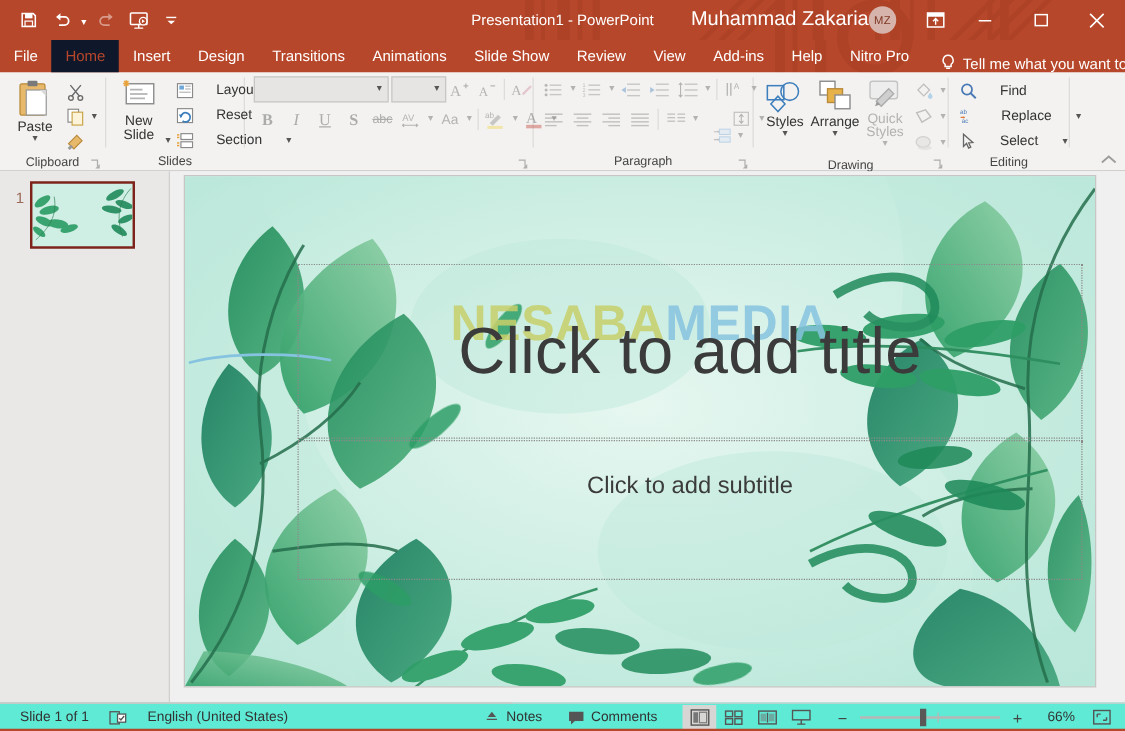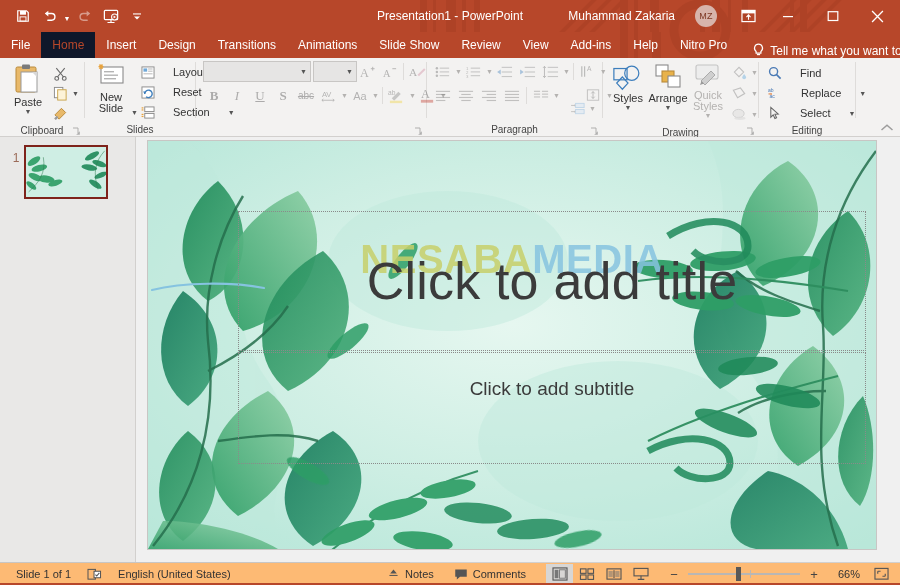--- a/index.html
+++ b/index.html
@@ -24,21 +24,21 @@
     color:#fff; cursor:pointer;
   }
   .qat-btn.dim{ opacity:.45; }
   .qat-caret{ width:10px;height:24px;display:flex;align-items:flex-end;justify-content:center;
      padding-bottom:6px; font-size:7px; cursor:pointer;}
   .doctitle{
     position:absolute; left:0; right:0; text-align:center; font-size:12px; z-index:2;
     pointer-events:none;
   }
   .tb-right{ margin-left:auto; display:flex; align-items:center; z-index:2; height:32px;}
-  .acct-name{ font-size:12px; margin-right:20px; white-space:nowrap;}
+  .acct-name{ font-size:16px; margin-right:0; white-space:nowrap;}
   .avatar{
     width:22px;height:22px;border-radius:50%;background:#d7b4ab;color:#7d3723;
     font-size:9px; display:flex;align-items:center;justify-content:center; margin-right:14px;
     letter-spacing:.3px;
   }
   .ribbon-display{ width:34px;height:32px;display:flex;align-items:center;justify-content:center;cursor:pointer;}
   .wbtn{ width:45px;height:32px;display:flex;align-items:center;justify-content:center;cursor:pointer;}
 
   
   .tabsrow{
@@ -125,21 +125,21 @@
 
   .wm{
     position:absolute; left:0; right:0; top:96px; text-align:center;
     font-size:40px; font-weight:700; letter-spacing:.5px; pointer-events:none; opacity:.85;
   }
   .wm .a{ color:#c7cf6a;} .wm .b{ color:#86c3e0;}
   .wm-underline{ position:absolute; left:0;right:0; top:140px; text-align:center; pointer-events:none;}
 
   
   .statusbar{
-    height:38px; background:#fdba74; border-top:1px solid #d2d0ce;
+    height:38px; background:#5eead4; border-top:1px solid #d2d0ce;
     display:flex; align-items:center; font-size:11px; color:#333; flex:0 0 22px;
     position:relative;
   }
   .sb-left{ display:flex;align-items:center; gap:0px; padding-left:8px;}
   .sb-item{ padding:0 8px; height:22px; display:flex;align-items:center; gap:5px; cursor:pointer; white-space:nowrap;}
   .sb-right{ margin-left:auto; display:flex;align-items:center; padding-right:8px; gap:4px;}
   .viewbtn{ width:27px;height:20px;display:flex;align-items:center;justify-content:center;cursor:pointer;}
   .viewbtn.active{ background:#d8d6d4;}
   .zoomctl{ display:flex;align-items:center; gap:6px; margin-left:8px;}
   .zm{ width:16px;height:18px;display:flex;align-items:center;justify-content:center;cursor:pointer;font-size:13px;color:#444;}

